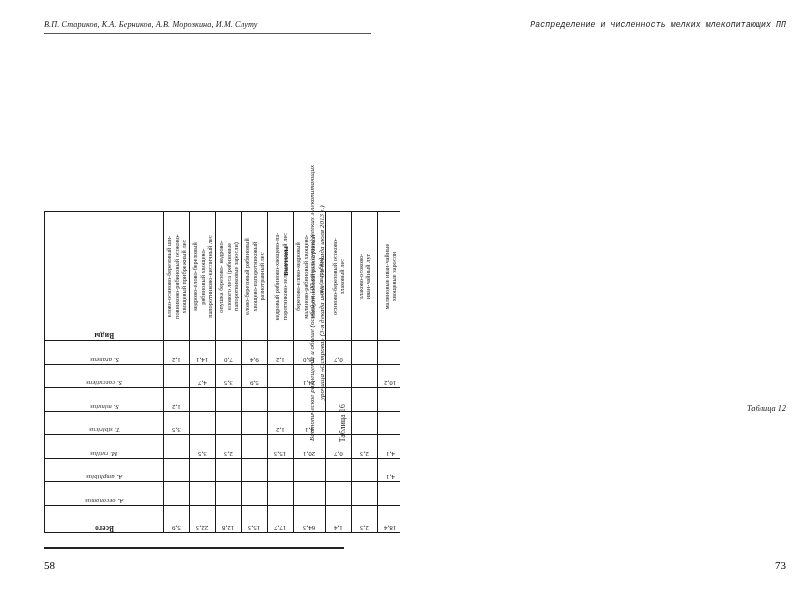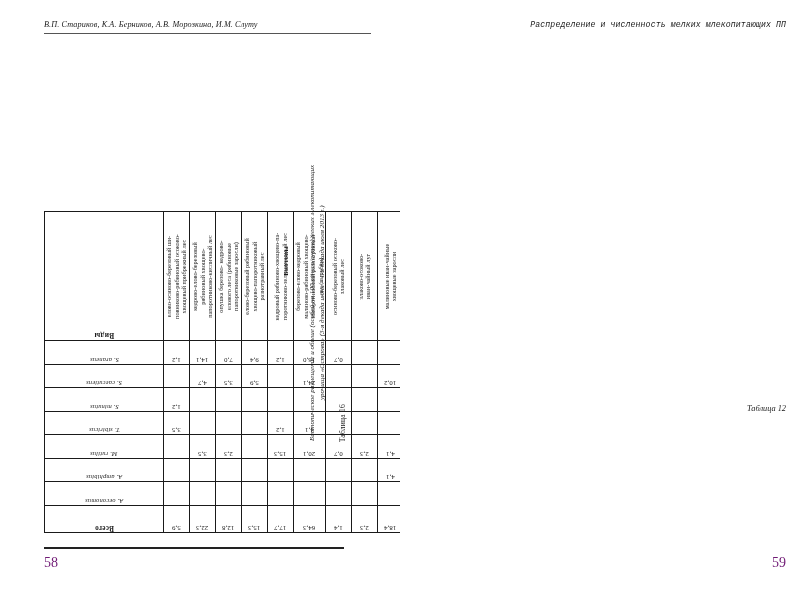--- a/index.html
+++ b/index.html
@@ -16,21 +16,21 @@
   .runhead{
     position:absolute;font-style:italic;font-size:8.2px;white-space:nowrap;
     letter-spacing:.1px;
   }
   .runhead-left{left:44px;top:20px;}
   .runhead-right{right:14px;top:20px;font-family:Liberation Mono, monospace;}
   .rule{position:absolute;height:1px;background:#555;}
   .rule-left{left:44px;top:33px;width:327px;}
 
   
-  .folio{position:absolute;bottom:22px;font-size:14px;color:#701a75;}
+  .folio{position:absolute;bottom:22px;font-size:11px;color:#000000;}
   .folio-left{left:44px;}
   .folio-right{right:14px;}
   .footrule{position:absolute;bottom:44px;height:1.6px;background:#222;}
   .footrule-left{left:44px;width:300px;}
 
   
   .tbl16-wrap{
     position:absolute;left:44px;top:41px;width:330px;height:492px;
   }
   
@@ -463,14 +463,14 @@
 
   <div class="footrule footrule-left"></div>
   <div class="folio folio-left">58</div>
 </div>
 
 <div class="page page-right">
   <div class="runhead runhead-right">Распределение и численность мелких млекопитающих ПП</div>
 
   <div class="t17-no">Таблица 12</div>
 
-  <div class="folio folio-right">59</div>
+  <div class="folio folio-right">73</div>
 </div>
 
 </body></html>

